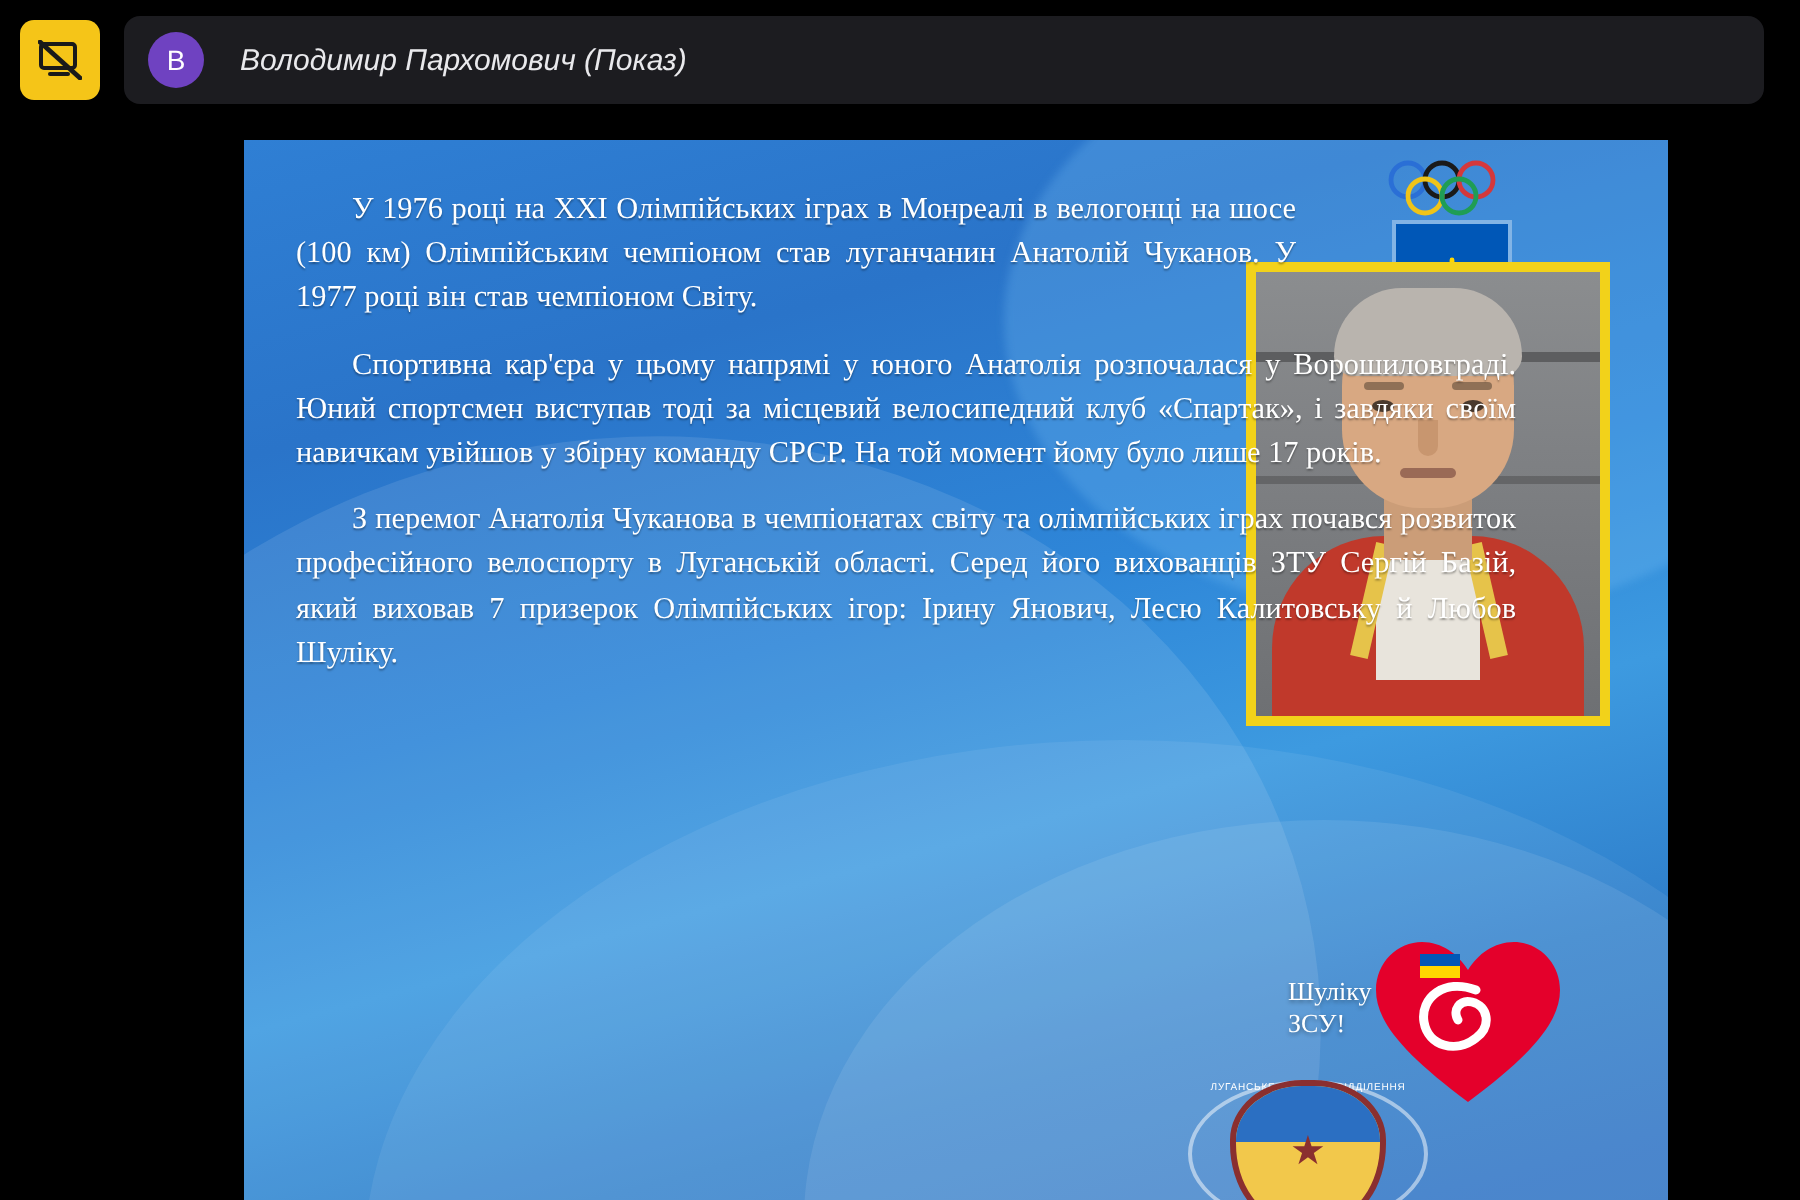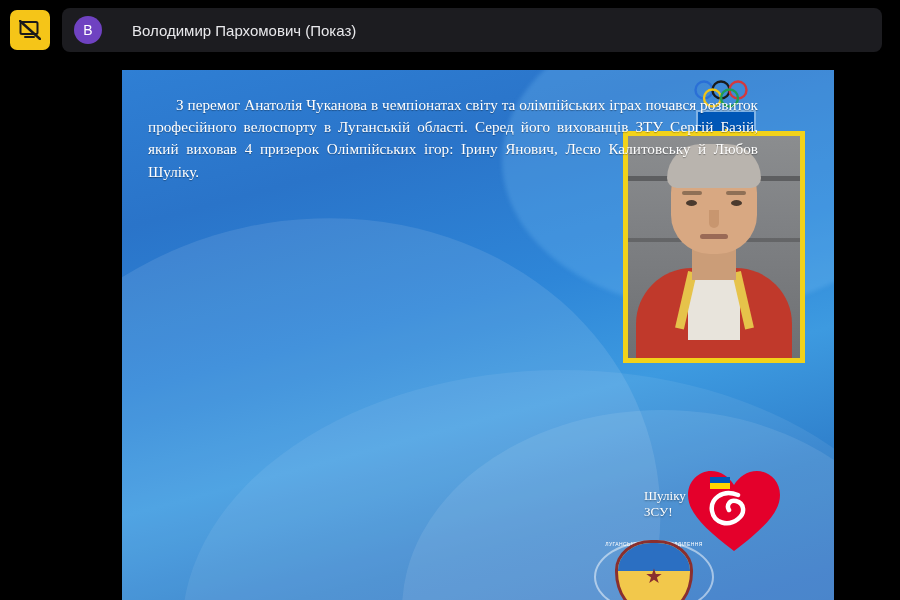--- a/index.html
+++ b/index.html
@@ -63,26 +63,27 @@
     background: #6f42c1;
     color: #ffffff;
     font-size: 14px;
     display: flex;
     align-items: center;
     justify-content: center;
     flex: none;
     font-family: "Liberation Sans", sans-serif;
   }
   .speaker-name {
-    margin-left: 30px;
+    margin-left: 18px;
     color: #e9e9ec;
     font-size: 15px;
     white-space: nowrap;
     overflow: hidden;
     text-overflow: ellipsis;
+    font-style: italic;
   }
 
   
   .stage {
     position: absolute;
     left: 0;
     top: 62px;
     width: 900px;
     height: 538px;
     background: #000000;
@@ -450,21 +451,23 @@
         <div class="ph-hair"></div>
         <div class="ph-brow-l"></div>
         <div class="ph-brow-r"></div>
         <div class="ph-eye-l"></div>
         <div class="ph-eye-r"></div>
         <div class="ph-nose"></div>
         <div class="ph-mouth"></div>
       </div>
 
       <div class="slide-text">
-        <p class="p-wide">З перемог Анатолія Чуканова в чемпіонатах світу та олімпійських іграх почався розвиток професійного велоспорту в Луганській області. Серед його вихованців ЗТУ Сергій Базій, який виховав 4 призерок Олімпійських ігор: Ірину Янович, Лесю Калитовську й Любов Шуліку.</p>
+        <p>У 1976 році на XXI Олімпійських іграх в Монреалі в велогонці на шосе (100 км) Олімпійським чемпіоном став луганчанин Анатолій Чуканов. У 1977 році він став чемпіоном Світу.</p>
+        <p class="p-wide">Спортивна кар'єра у цьому напрямі у юного Анатолія розпочалася у Ворошиловграді. Юний спортсмен виступав тоді за місцевий велосипедний клуб «Спартак», і завдяки своїм навичкам увійшов у збірну команду СРСР. На той момент йому було лише 17 років.</p>
+        <p class="p-wide">З перемог Анатолія Чуканова в чемпіонатах світу та олімпійських іграх почався розвиток професійного велоспорту в Луганській області. Серед його вихованців ЗТУ Сергій Базій, який виховав 7 призерок Олімпійських ігор: Ірину Янович, Лесю Калитовську й Любов Шуліку.</p>
       </div>
 
       <div class="heart-text">
         <div>Шуліку</div>
         <div>ЗСУ!</div>
       </div>
       <div class="heart-logo">
         <svg width="104" height="92" viewBox="0 0 104 92" aria-hidden="true">
           <path d="M52 86 C20 62 6 46 6 30 C6 16 17 6 29 6 C39 6 47 12 52 20 C57 12 65 6 75 6 C87 6 98 16 98 30 C98 46 84 62 52 86 Z" fill="#e4002b"></path>
           <path d="M56 30 C40 24 28 34 30 46 C32 58 46 62 56 54 C64 48 62 38 54 36 C48 34.5 44 40 47 45" fill="none" stroke="#ffffff" stroke-width="4.5" stroke-linecap="round"></path>

